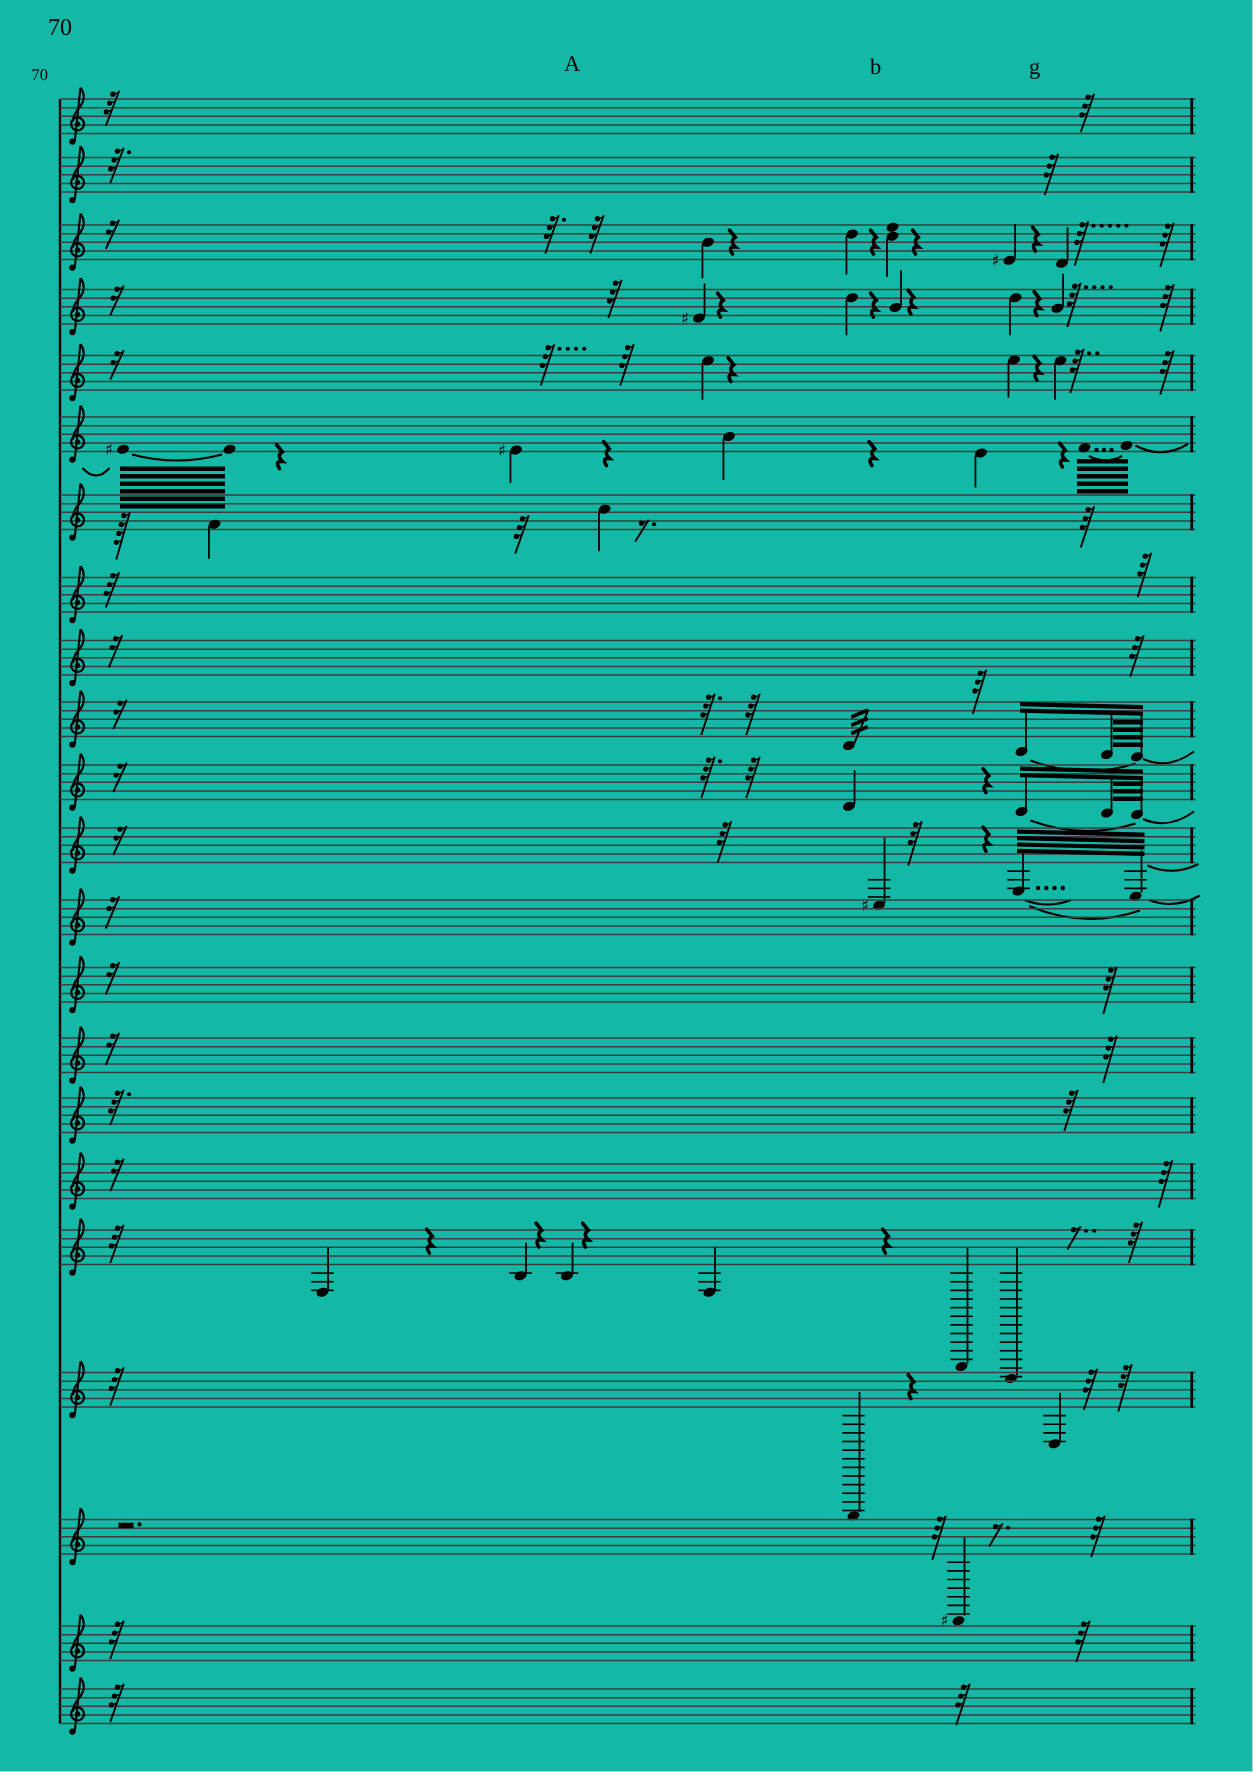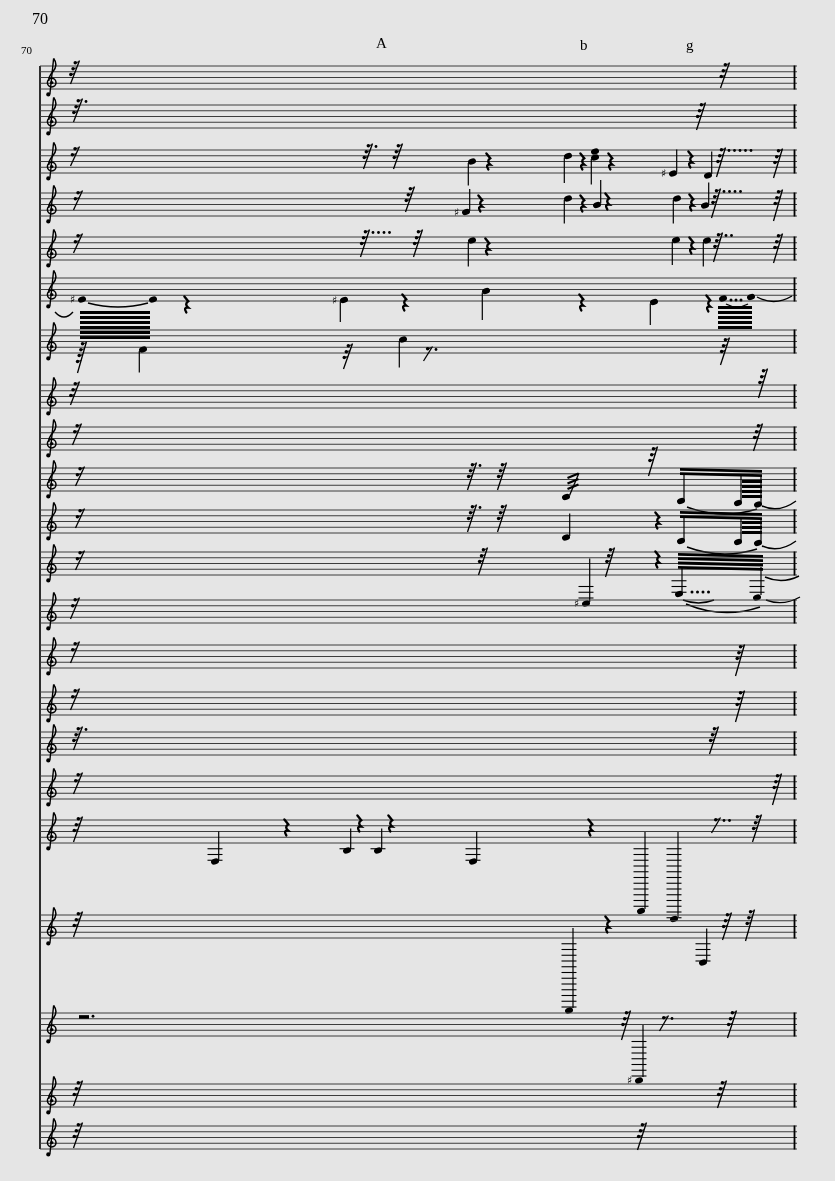--- a/index.html
+++ b/index.html
@@ -1,16 +1,16 @@
 <!DOCTYPE html>
 <html><head>
 <meta charset="utf-8">
 <style>
   html,body{margin:0;padding:0;background:#ffffff;}
-  .page{position:relative;width:835px;height:1181px;background:#e5e5e5;overflow:hidden;
+  .page{position:relative;width:835px;height:1181px;background:#14b8a6;overflow:hidden;
         font-family:"Liberation Serif", serif;color:#000;}
   #score{position:absolute;left:0;top:0;}
   .mn-outer{position:absolute;left:32px;top:10px;font-size:16px;}
   .mn-inner{position:absolute;left:21px;top:44px;font-size:11px;}
   .mark{position:absolute;font-size:15px;}
 </style>
 </head>
 <body>
 
 <div class="page">

